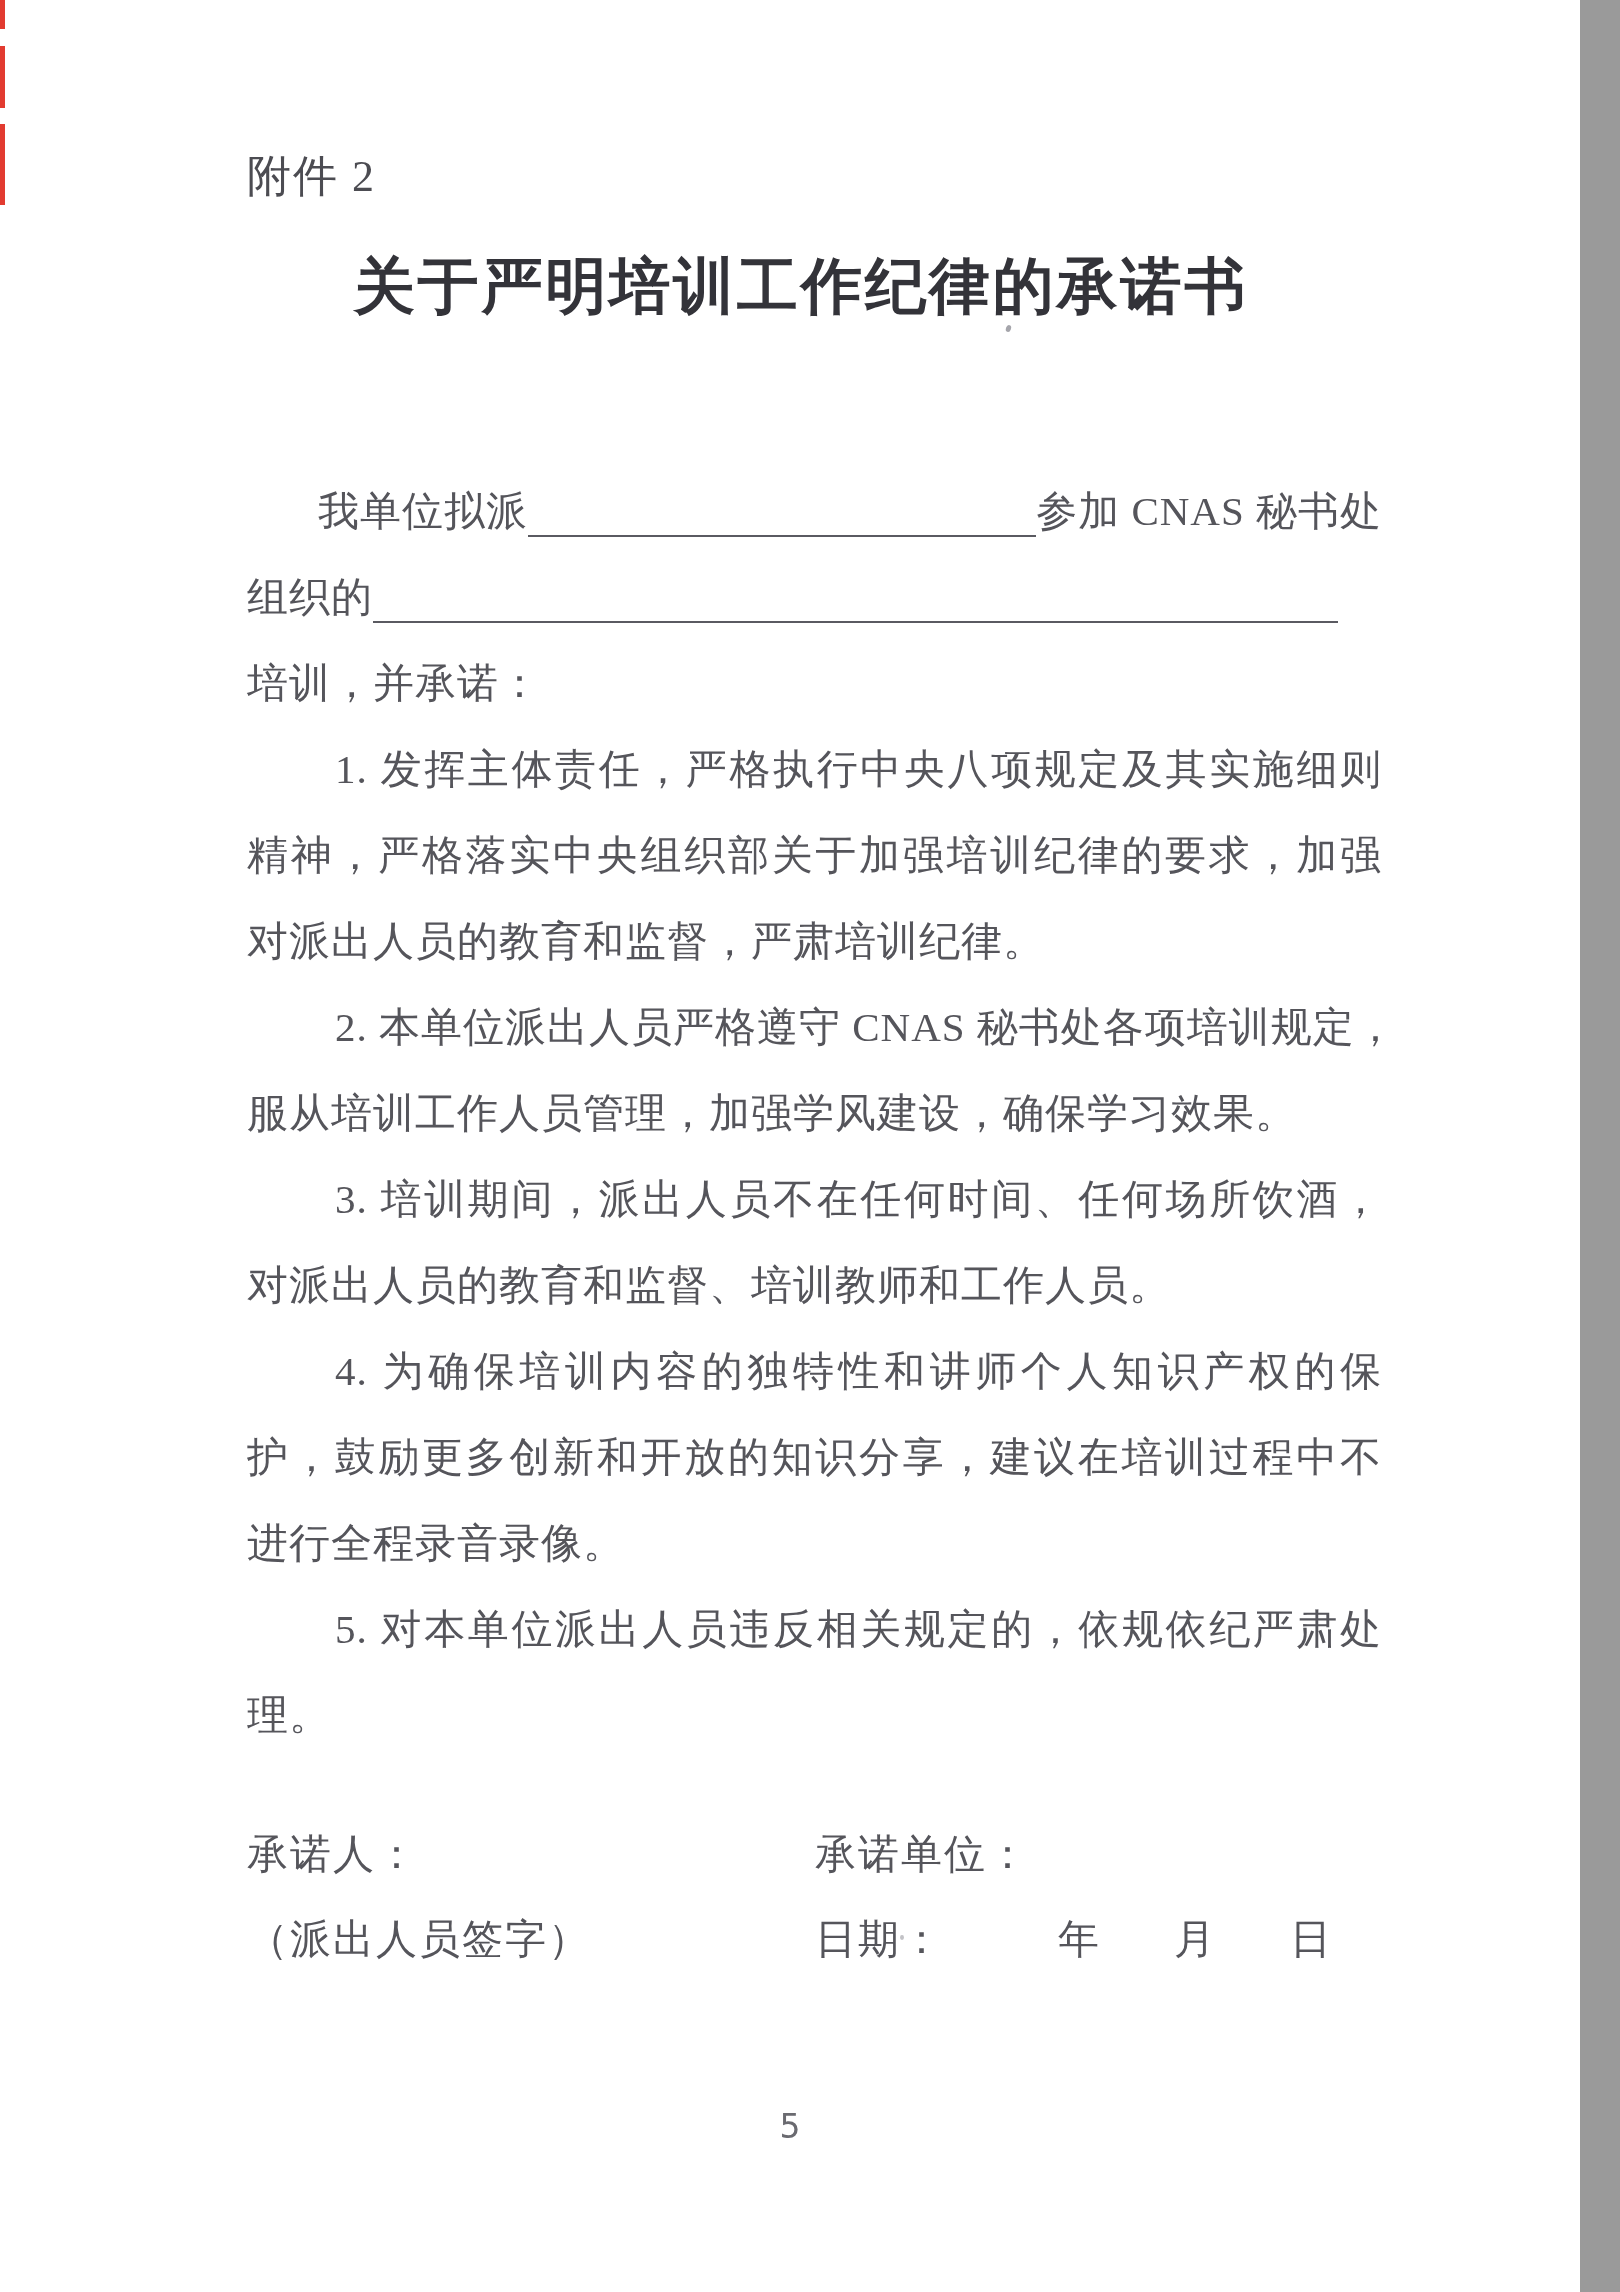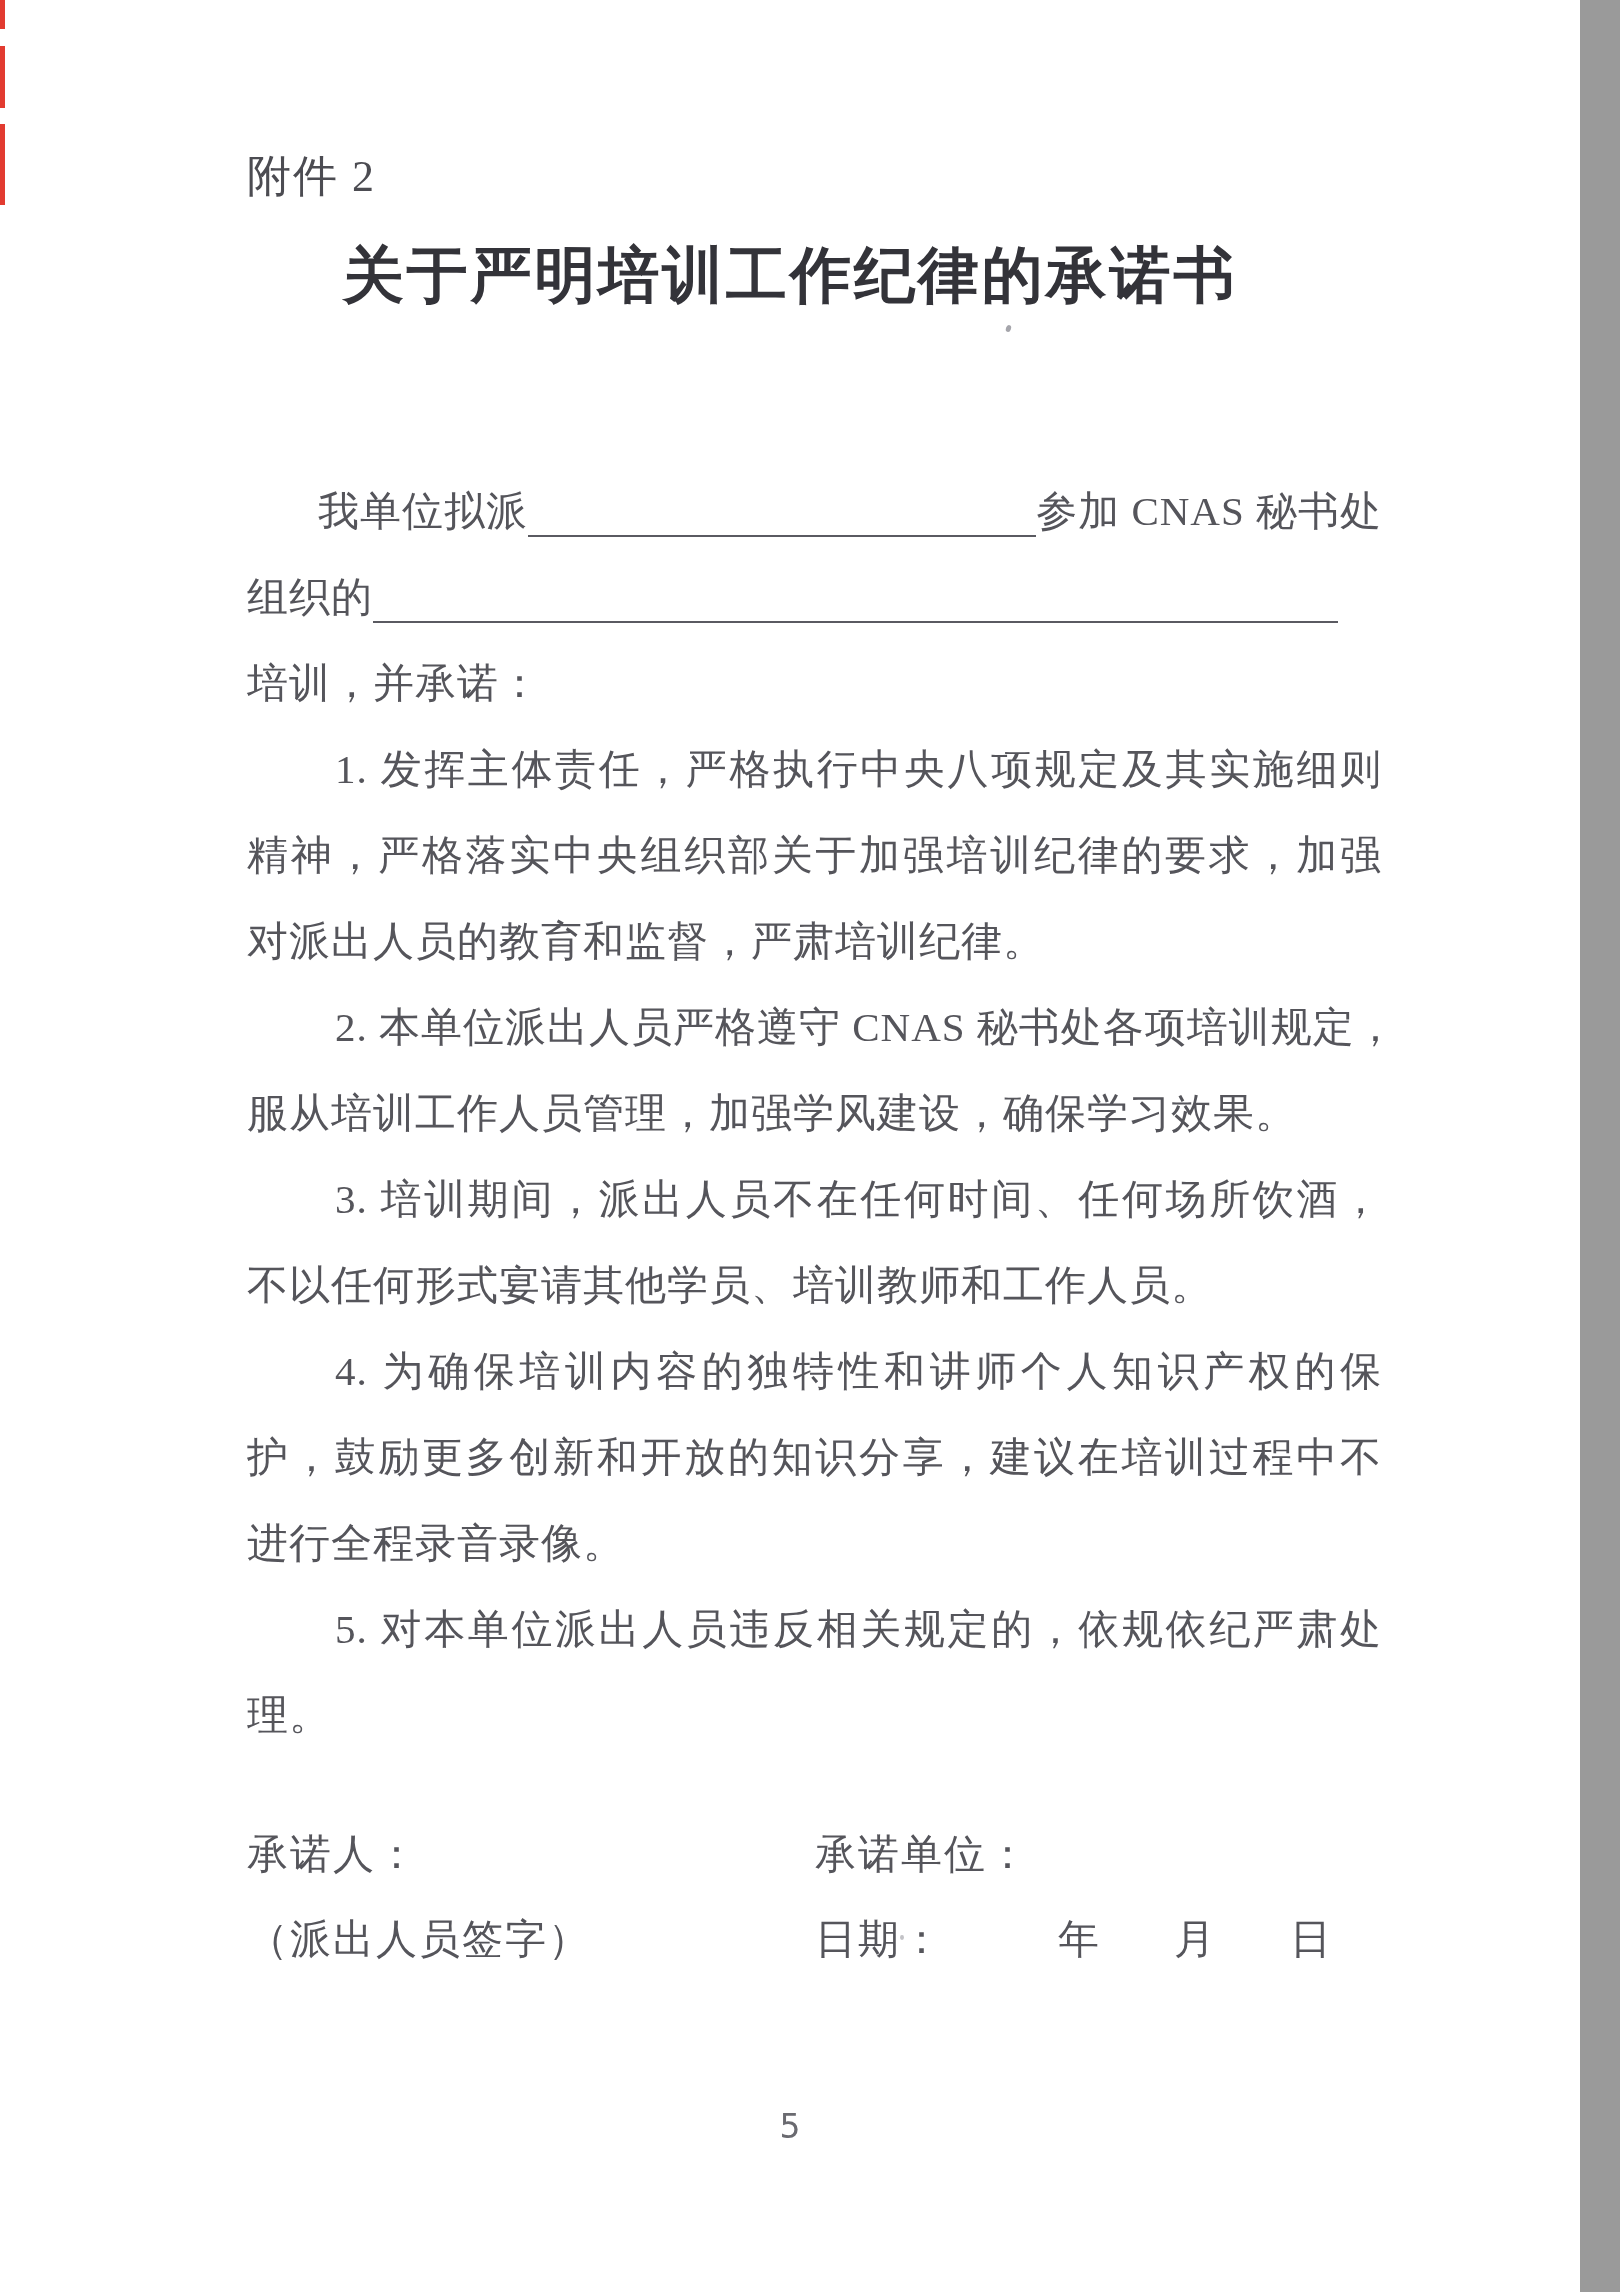--- a/index.html
+++ b/index.html
@@ -15,21 +15,21 @@
   .red-edge i{position:absolute;left:0;width:4.9px;background:#e23b30;display:block;}
   .red-edge .r1{top:0;height:29px;}
   .red-edge .r2{top:46px;height:62px;}
   .red-edge .r3{top:124px;height:81px;}
 
   .attach{
     position:absolute;left:247px;top:147px;
     font-size:44px;line-height:59px;color:#4c4c52;letter-spacing:2px;
   }
   .title{
-    position:absolute;left:0;top:233px;width:100%;margin:0;
+    position:absolute;left:0;top:233px;width:100%;margin:11px;
     text-align:center;
     font-family:"Liberation Sans","DejaVu Sans",sans-serif;
     font-size:61px;line-height:84px;font-weight:700;
     letter-spacing:2.9px;color:#333339;
   }
   .speck{position:absolute;border-radius:50%;}
   .s1{left:1006px;top:325px;width:4.9px;height:6.9px;background:#8f8f96;opacity:.8;transform:rotate(20deg);}
   .s2{left:900px;top:1935px;width:3.9px;height:4.9px;background:#a8a8ae;opacity:.7;}
 
   .text-block{
@@ -100,21 +100,21 @@
 
     <div class="ln">培训，并承诺：</div>
 
     <div id="body-lines">
         <div class="ln just ind">1. 发挥主体责任，严格执行中央八项规定及其实施细则</div>
         <div class="ln just">精神，严格落实中央组织部关于加强培训纪律的要求，加强</div>
         <div class="ln">对派出人员的教育和监督，严肃培训纪律。</div>
         <div class="ln just ind">2. 本单位派出人员严格遵守 CNAS 秘书处各项培训规定，</div>
         <div class="ln">服从培训工作人员管理，加强学风建设，确保学习效果。</div>
         <div class="ln just ind">3. 培训期间，派出人员不在任何时间、任何场所饮酒，</div>
-        <div class="ln">不以任何形式宴请其他学员、培训教师和工作人员。</div>
+        <div class="ln">对派出人员的教育和监督、培训教师和工作人员。</div>
         <div class="ln just ind">4. 为确保培训内容的独特性和讲师个人知识产权的保</div>
         <div class="ln just">护，鼓励更多创新和开放的知识分享，建议在培训过程中不</div>
         <div class="ln">进行全程录音录像。</div>
         <div class="ln just ind">5. 对本单位派出人员违反相关规定的，依规依纪严肃处</div>
         <div class="ln">理。</div>
       </div>
   </div>
 
   <div class="foot-left">
     <div class="frow">承诺人：</div>

